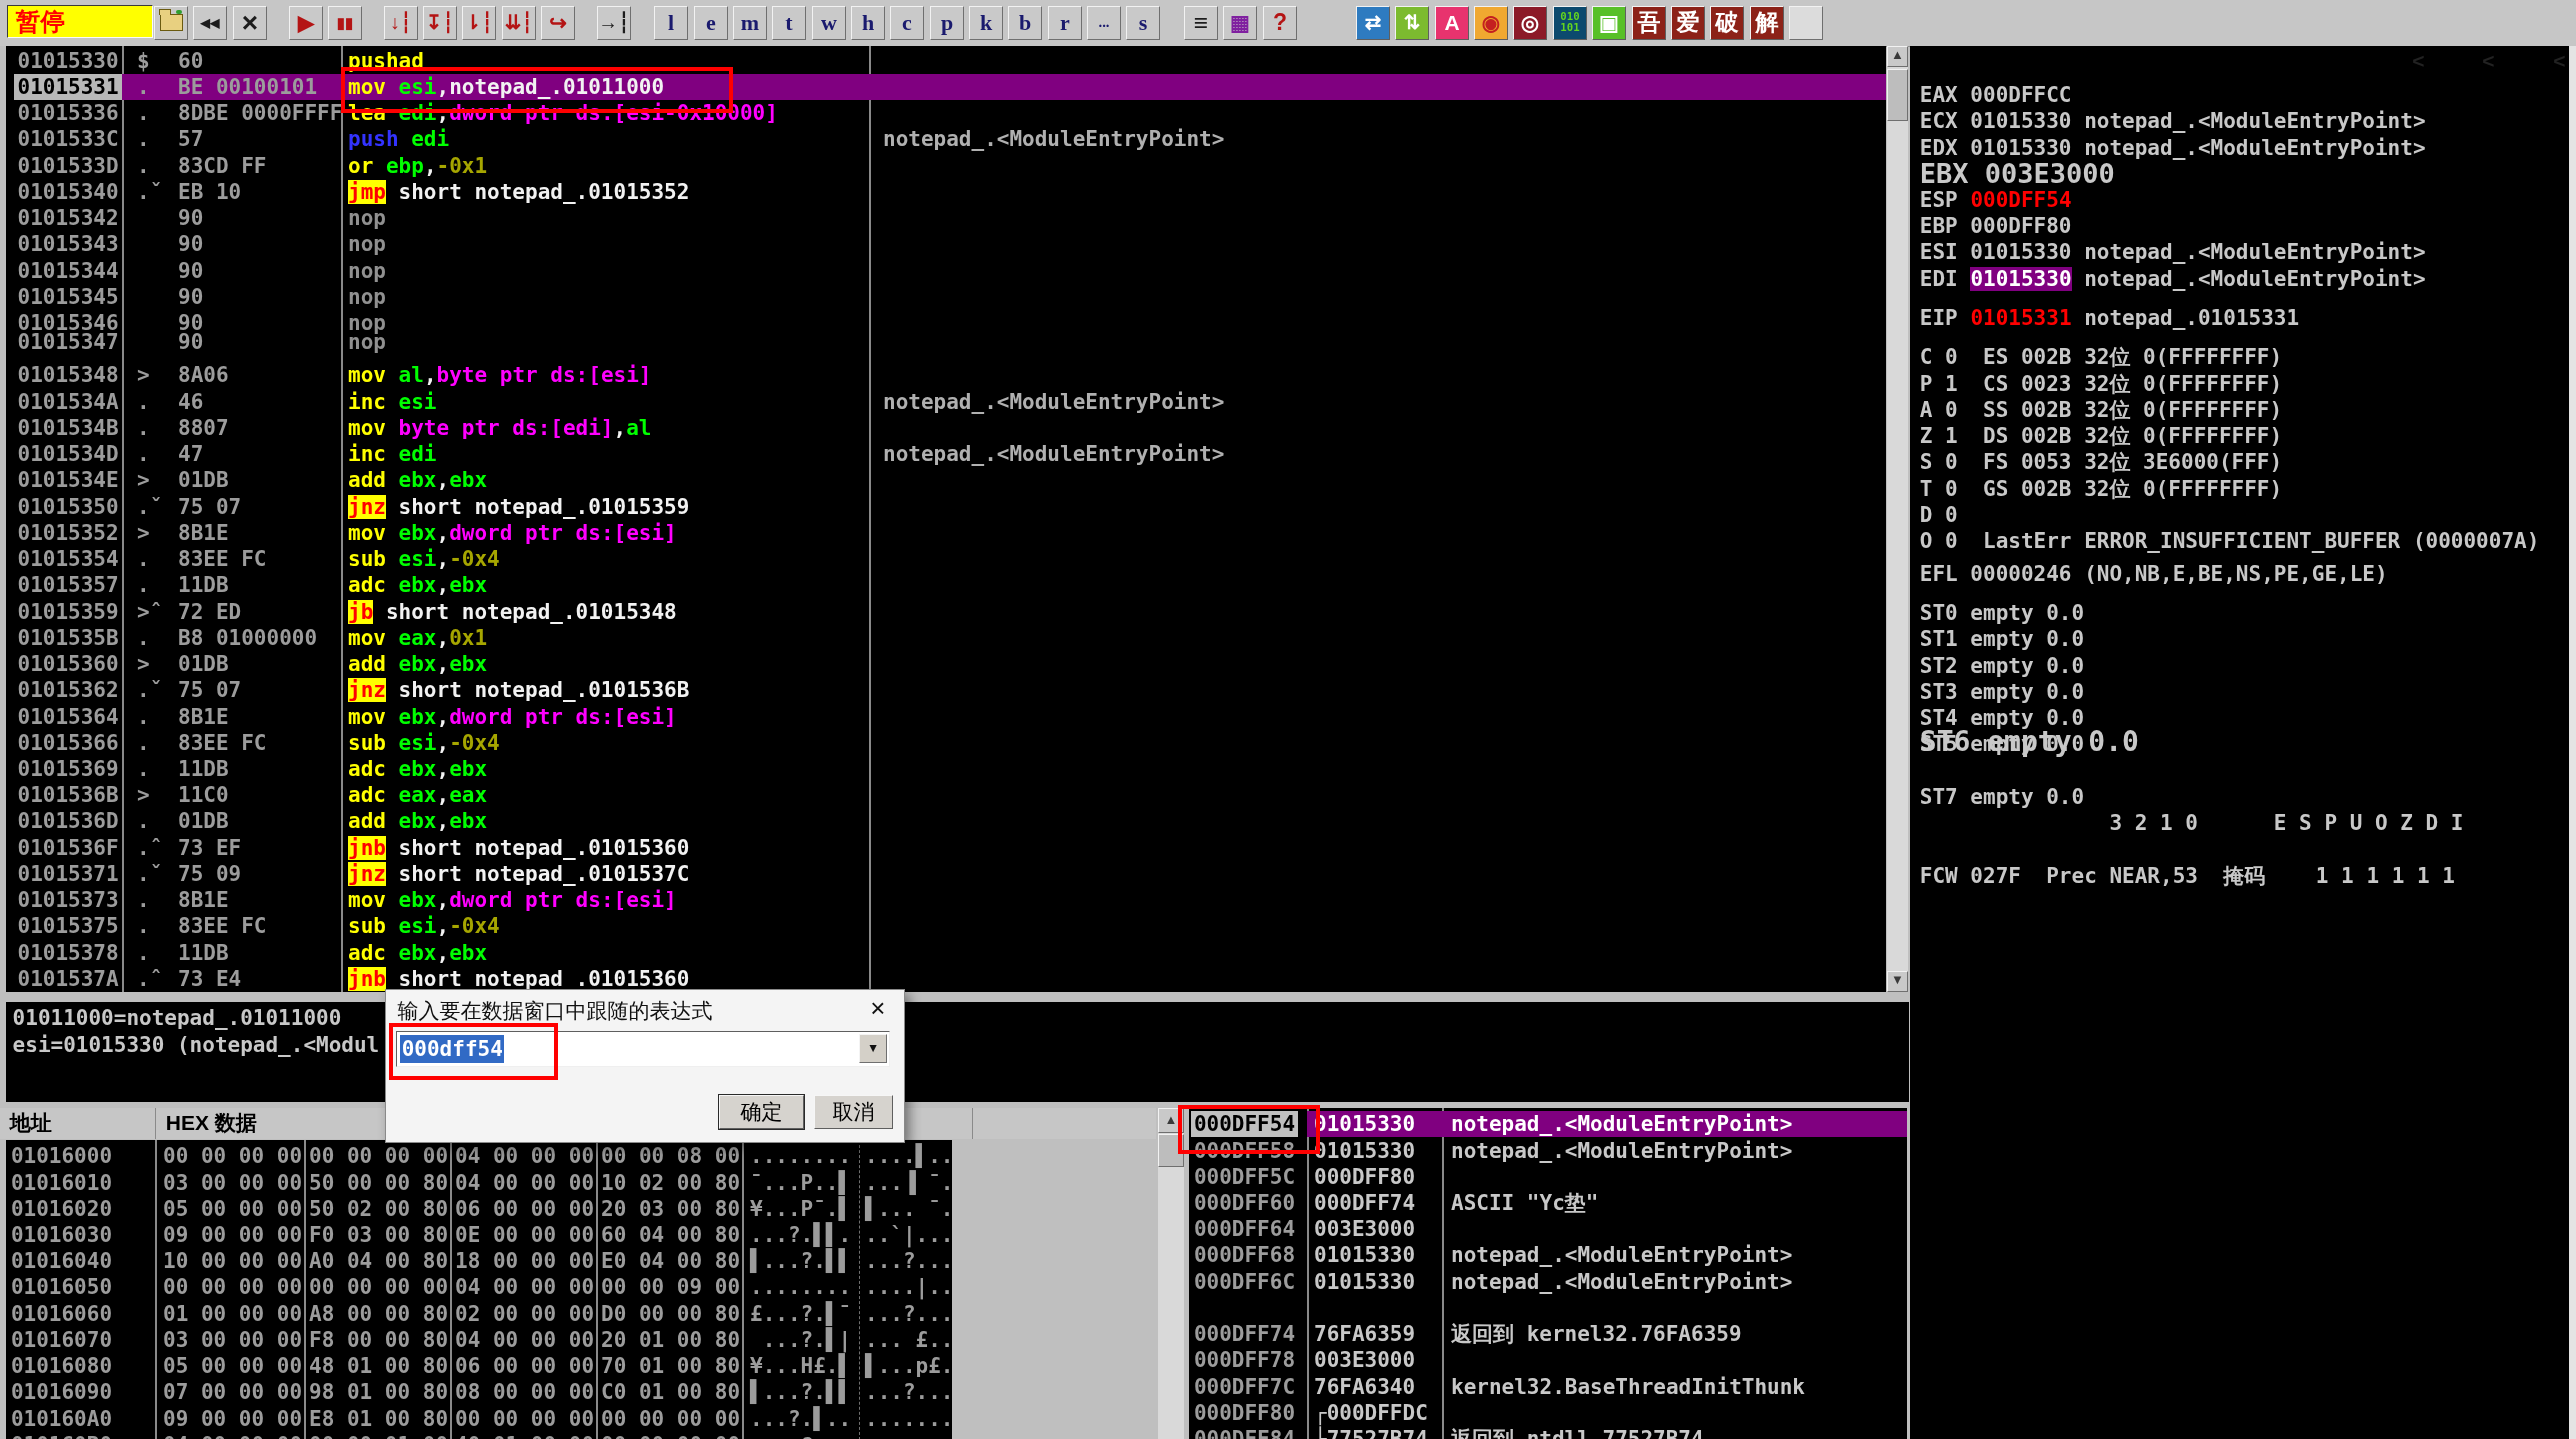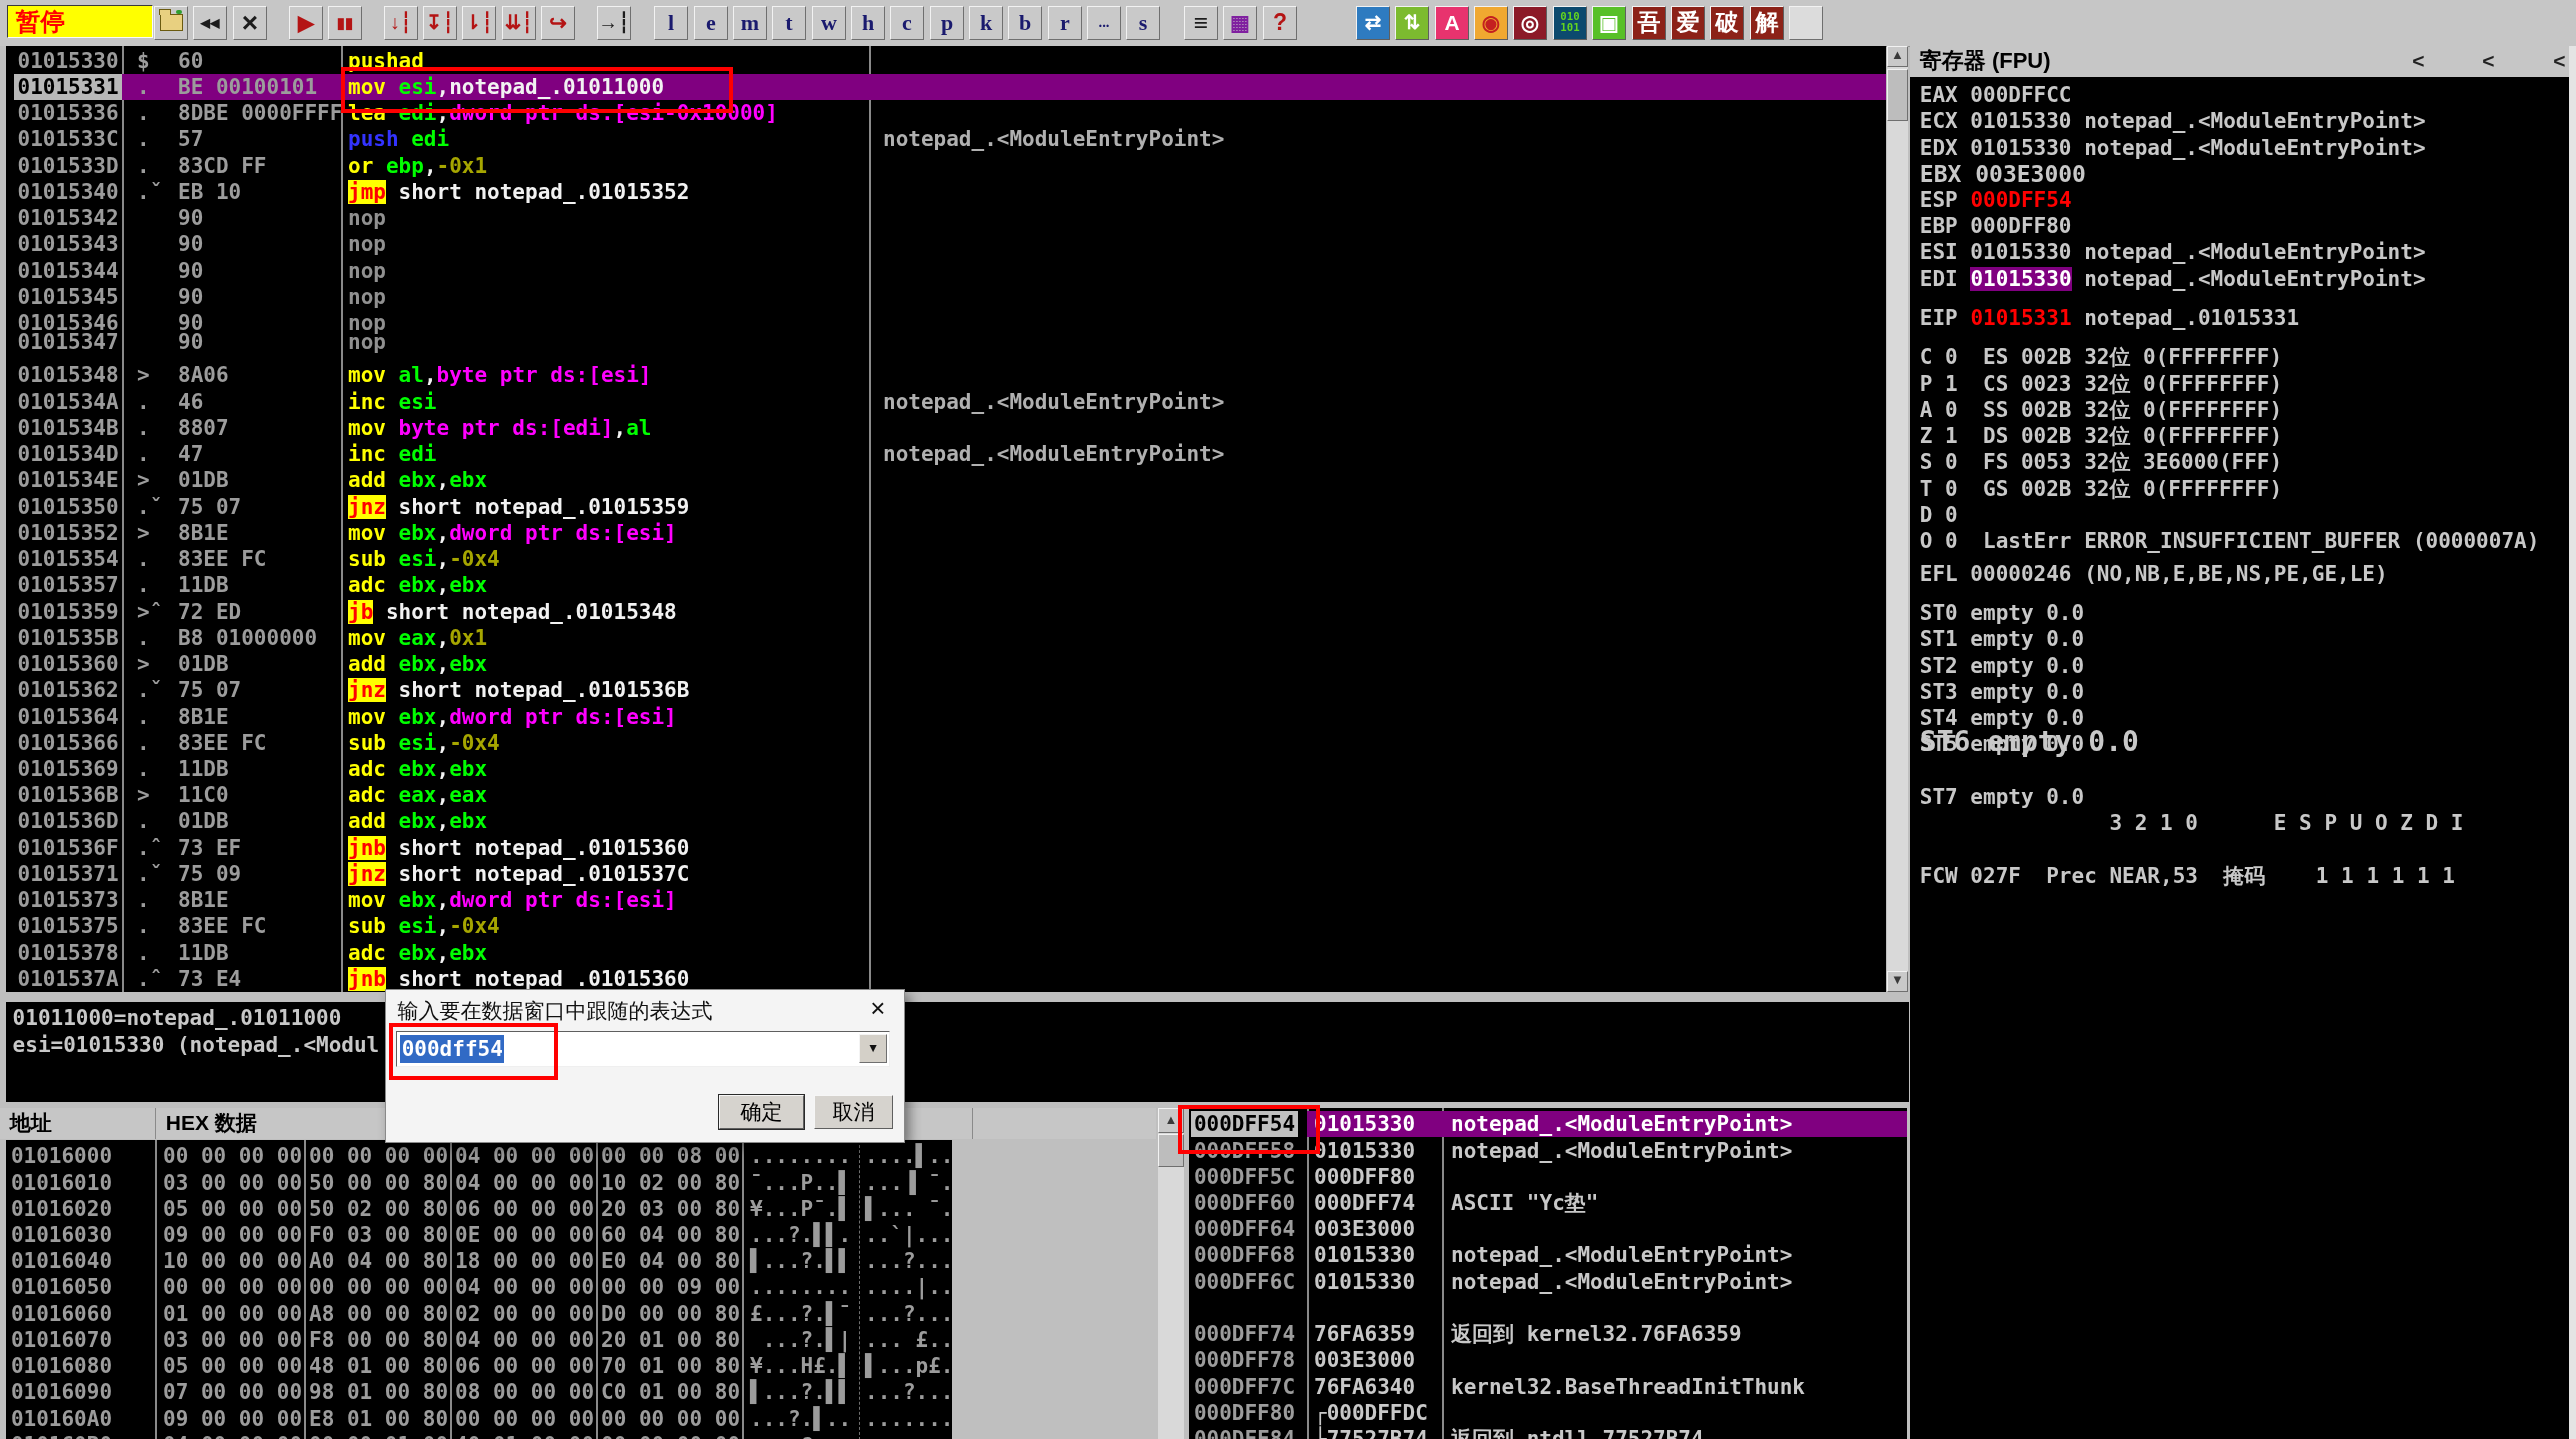--- a/index.html
+++ b/index.html
@@ -285,32 +285,29 @@
     <div class="row32 mono" style="top: 920px;"><div class="rowbg"></div><span class="d-addr">0101537A</span><span class="d-flag">.ˆ</span><span class="d-bytes">73 E4</span><span class="d-ins"><span class="tk-j">jnb</span><span class="tk-t"> short notepad_.01015360</span></span></div>
   </div>
 
 <div class="sbar" style="left:1887px;top:46px;width:21px;height:946px">
   <div class="sbtn" style="top:0;height:21px">▲</div>
   <div class="sthumb" style="top:23px;height:52px"></div>
   <div class="sbtn" style="bottom:0;height:21px">▼</div>
 </div>
 
 <div id="registers" class="pane">
-  <div id="reg-header">
-    <span>寄存器 (FPU)</span>
-  </div>
   <div id="reg-collapse-row"></div>
   <div id="reg-body"></div>
 <div class="reg-collapse" style="left: 492px; font-size: 21px; line-height: 29.5px;">&lt;</div>
     <div class="reg-collapse" style="left: 562px; font-size: 21px; line-height: 29.5px;">&lt;</div>
     <div class="reg-collapse" style="left: 633px; font-size: 21px; line-height: 29.5px;">&lt;</div>
     <div class="r-line mono" style="top: 36px; font-size: 21px; line-height: 26px;"><span>EAX 000DFFCC</span></div>
     <div class="r-line mono" style="top: 62px; font-size: 21px; line-height: 26px;"><span>ECX 01015330 notepad_.&lt;ModuleEntryPoint&gt;</span></div>
     <div class="r-line mono" style="top: 89px; font-size: 21px; line-height: 26px;"><span>EDX 01015330 notepad_.&lt;ModuleEntryPoint&gt;</span></div>
-    <div class="r-line mono" style="top: 115px; font-size: 23px; line-height: 26px;"><span>EBX 003E3000</span></div>
+    <div class="r-line mono" style="top: 115px; font-size: 27px; line-height: 26px;"><span>EBX 003E3000</span></div>
     <div class="r-line mono" style="top: 141px; font-size: 21px; line-height: 26px;"><span>ESP </span><span class="rk-red">000DFF54</span></div>
     <div class="r-line mono" style="top: 167px; font-size: 21px; line-height: 26px;"><span>EBP 000DFF80</span></div>
     <div class="r-line mono" style="top: 193px; font-size: 21px; line-height: 26px;"><span>ESI 01015330 notepad_.&lt;ModuleEntryPoint&gt;</span></div>
     <div class="r-line mono" style="top: 220px; font-size: 21px; line-height: 26px;"><span>EDI </span><span class="rk-sel">01015330</span><span> notepad_.&lt;ModuleEntryPoint&gt;</span></div>
     <div class="r-line mono" style="top: 259px; font-size: 21px; line-height: 26px;"><span>EIP </span><span class="rk-red">01015331</span><span> notepad_.01015331</span></div>
     <div class="r-line mono" style="top: 298px; font-size: 21px; line-height: 26px;"><span>C 0  ES 002B 32位 0(FFFFFFFF)</span></div>
     <div class="r-line mono" style="top: 325px; font-size: 21px; line-height: 26px;"><span>P 1  CS 0023 32位 0(FFFFFFFF)</span></div>
     <div class="r-line mono" style="top: 351px; font-size: 21px; line-height: 26px;"><span>A 0  SS 002B 32位 0(FFFFFFFF)</span></div>
     <div class="r-line mono" style="top: 377px; font-size: 21px; line-height: 26px;"><span>Z 1  DS 002B 32位 0(FFFFFFFF)</span></div>
     <div class="r-line mono" style="top: 403px; font-size: 21px; line-height: 26px;"><span>S 0  FS 0053 32位 3E6000(FFF)</span></div>

